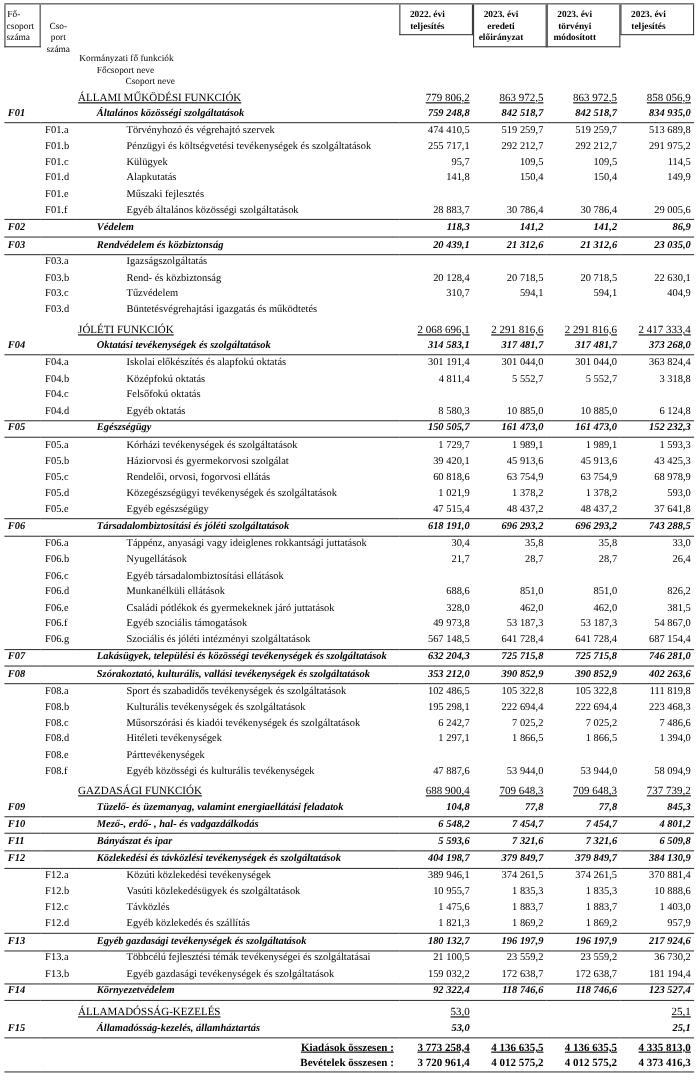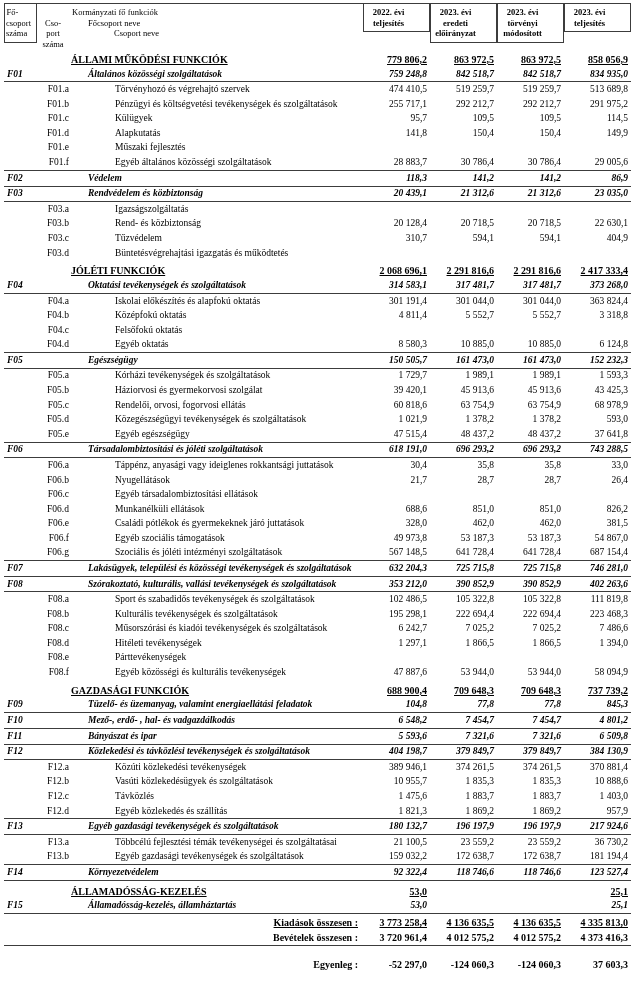--- a/index.html
+++ b/index.html
@@ -25,37 +25,37 @@
   }
   .hb {
     border:1px solid #3c3c3c; border-top:none;
     text-align:center; white-space:pre-line;
     padding:3px 17px 3px 1px;
   }
   .hb.code { font-weight:normal; }
   .hb.num  { font-weight:bold; }
   th.h-code2 { text-align:center; padding-top:3px; white-space:pre-line; }
   th.h-name  { padding-top:3px; }
-  th.h-name .l1 { padding-left:3px; }
+  th.h-name .l1 { padding-left:3px;margin-top:40px; }
   th.h-name .l2 { padding-left:19px; }
   th.h-name .l3 { padding-left:45px; }
 
   
   tbody td {
     font-size:9.5px; line-height:11px;
     padding:1.7px 0 1.9px 0;
     vertical-align:bottom;
     white-space:nowrap; overflow:visible;
   }
   td.code1 { padding-left:3px; }
-  td.code2 { padding-left:4px;text-align:right; }
+  td.code2 { padding-left:4px; }
   td.name  {}
   td.num   { text-align:right; padding-right:3px; }
 
-  tr.section td { font-weight:bold; font-size:10px; padding-top:5px; text-decoration:underline; }
+  tr.section td { font-weight:normal; font-size:10px; padding-top:5px; text-decoration:underline; }
   tr.section td.name { padding-left:2px; }
 
   tr.group td { font-weight:bold; font-style:italic;
     border-top:1px solid #3c3c3c; border-bottom:1px solid #3c3c3c; }
   tr.group td.name { padding-left:19px; }
   tr.section + tr.group td { border-top:none; }
 
   tr.detail td.name { padding-left:46px; }
 
   tr.sum td, tr.balance td { font-weight:bold; font-size:10px; }

